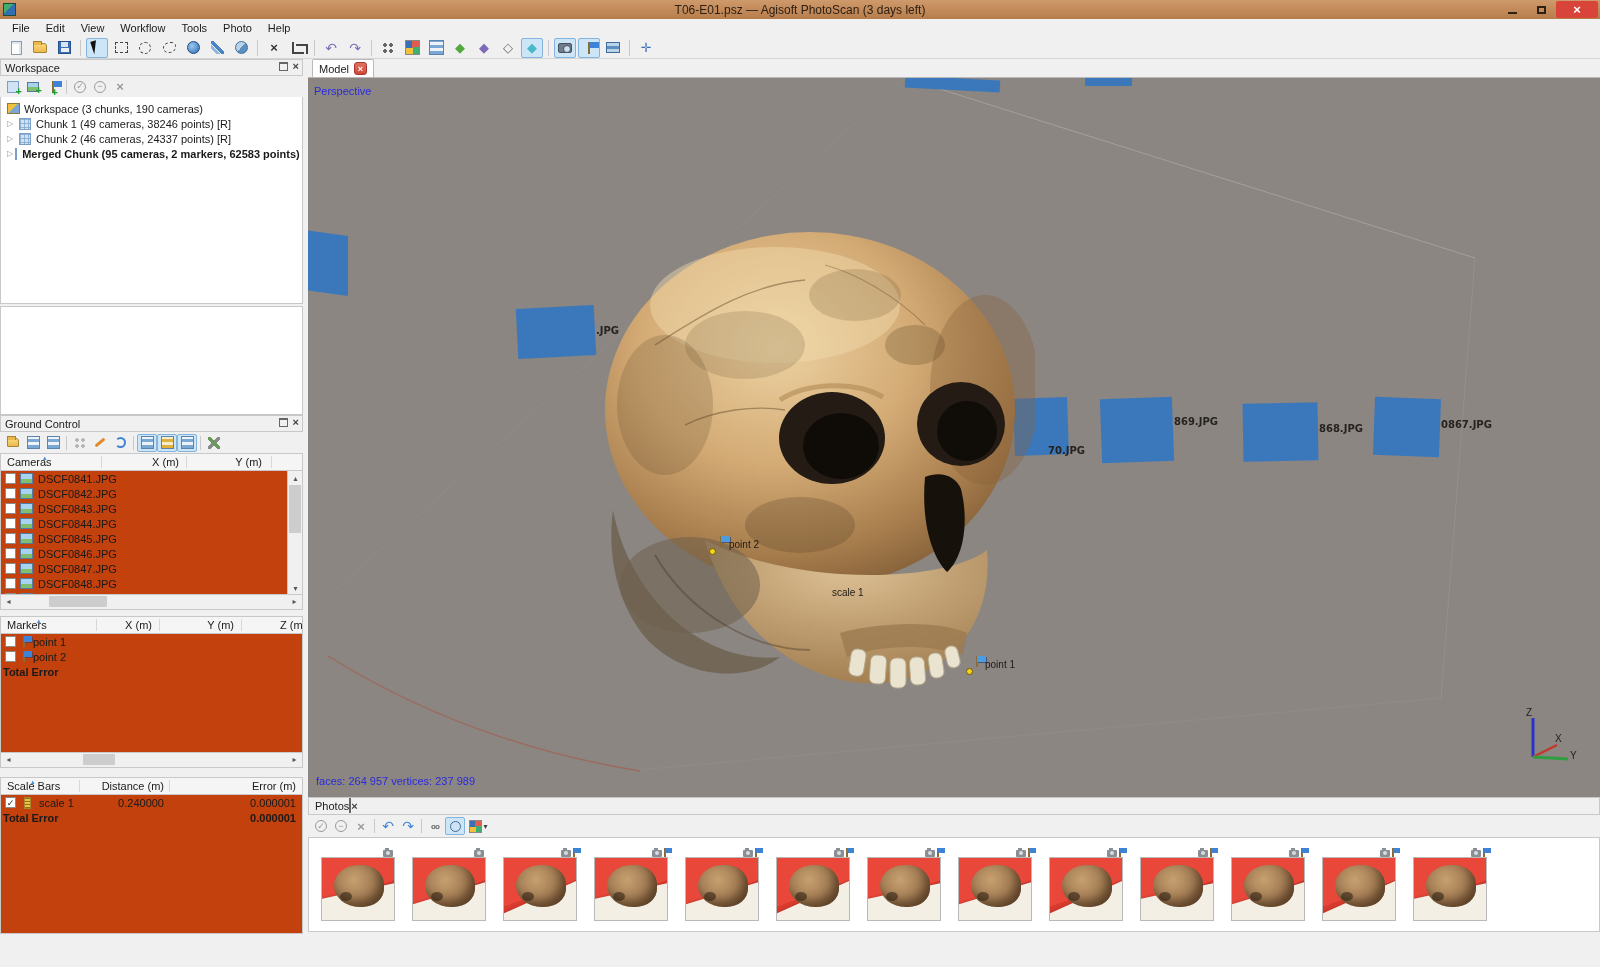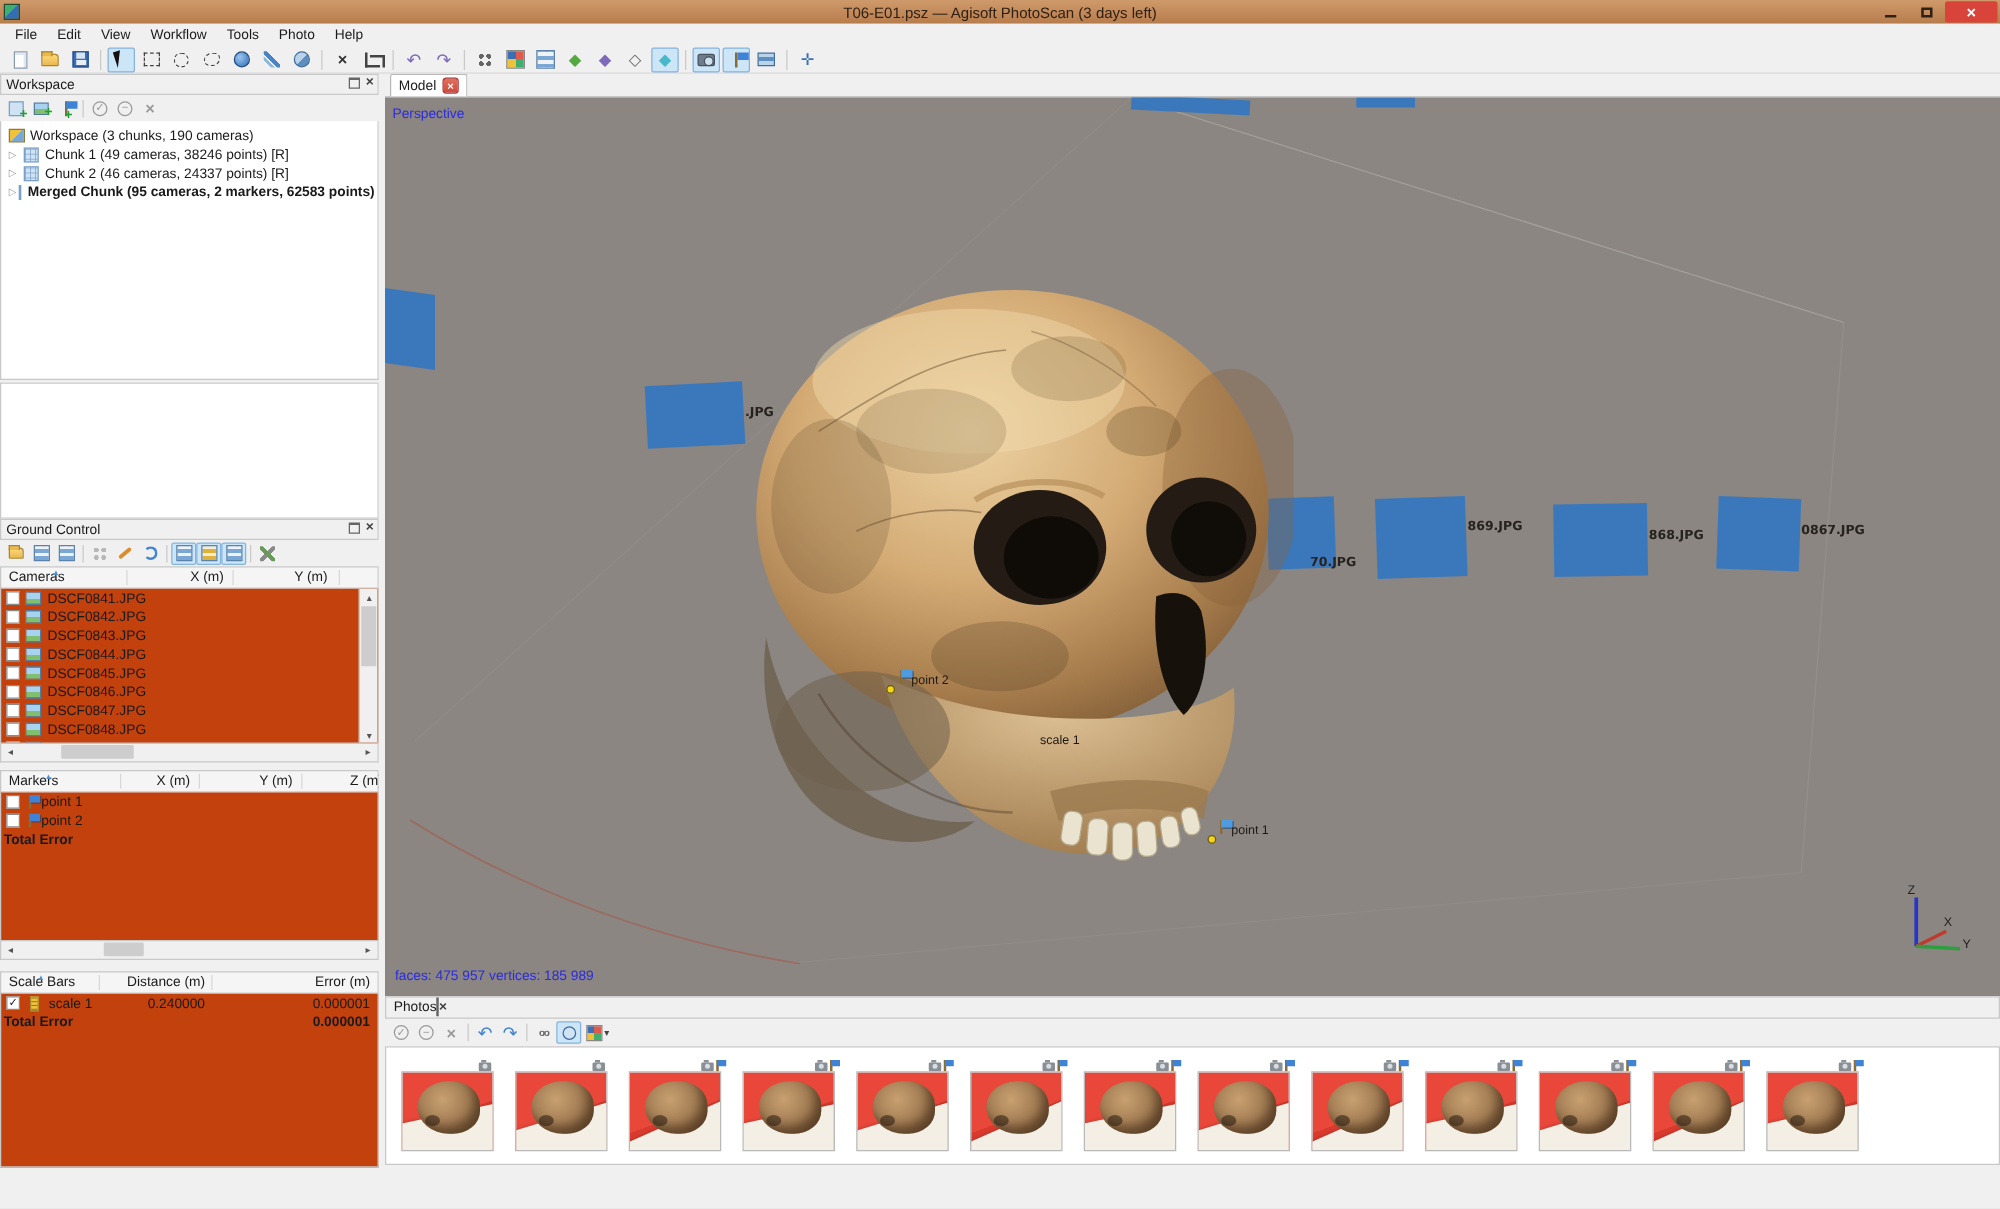--- a/index.html
+++ b/index.html
@@ -584,21 +584,21 @@
 
       <div class="vp-marker" style="left:412px;top:458px;"></div>
       <div class="vp-marker-label" style="left:421px;top:461px;">point 2</div>
       <div class="vp-dot" style="left:401px;top:470px;"></div>
       <div class="vp-marker" style="left:668px;top:578px;"></div>
       <div class="vp-marker-label" style="left:677px;top:581px;">point 1</div>
       <div class="vp-dot" style="left:658px;top:590px;"></div>
       <div class="vp-marker-label" style="left:524px;top:509px;">scale 1</div>
 
       <div class="vp-label" style="left:6px;top:7px;">Perspective</div>
-      <div class="vp-stats" style="left:8px;top:697px;">faces: 475 957 vertices: 185 989</div>
+      <div class="vp-stats" style="left:8px;top:697px;">faces: 264 957 vertices: 237 989</div>
 
       <svg width="60" height="60" style="position:absolute;left:1208px;top:628px;">
         <line x1="17" y1="51" x2="17" y2="12" stroke="#2a35c8" stroke-width="3"></line>
         <line x1="17" y1="51" x2="41" y2="39" stroke="#c0392b" stroke-width="2.5"></line>
         <line x1="17" y1="51" x2="52" y2="53" stroke="#2f9e3f" stroke-width="3"></line>
       </svg>
       <div class="axis-label" style="left:1218px;top:629px;">Z</div>
       <div class="axis-label" style="left:1247px;top:655px;">X</div>
       <div class="axis-label" style="left:1262px;top:672px;">Y</div>
     </div>

